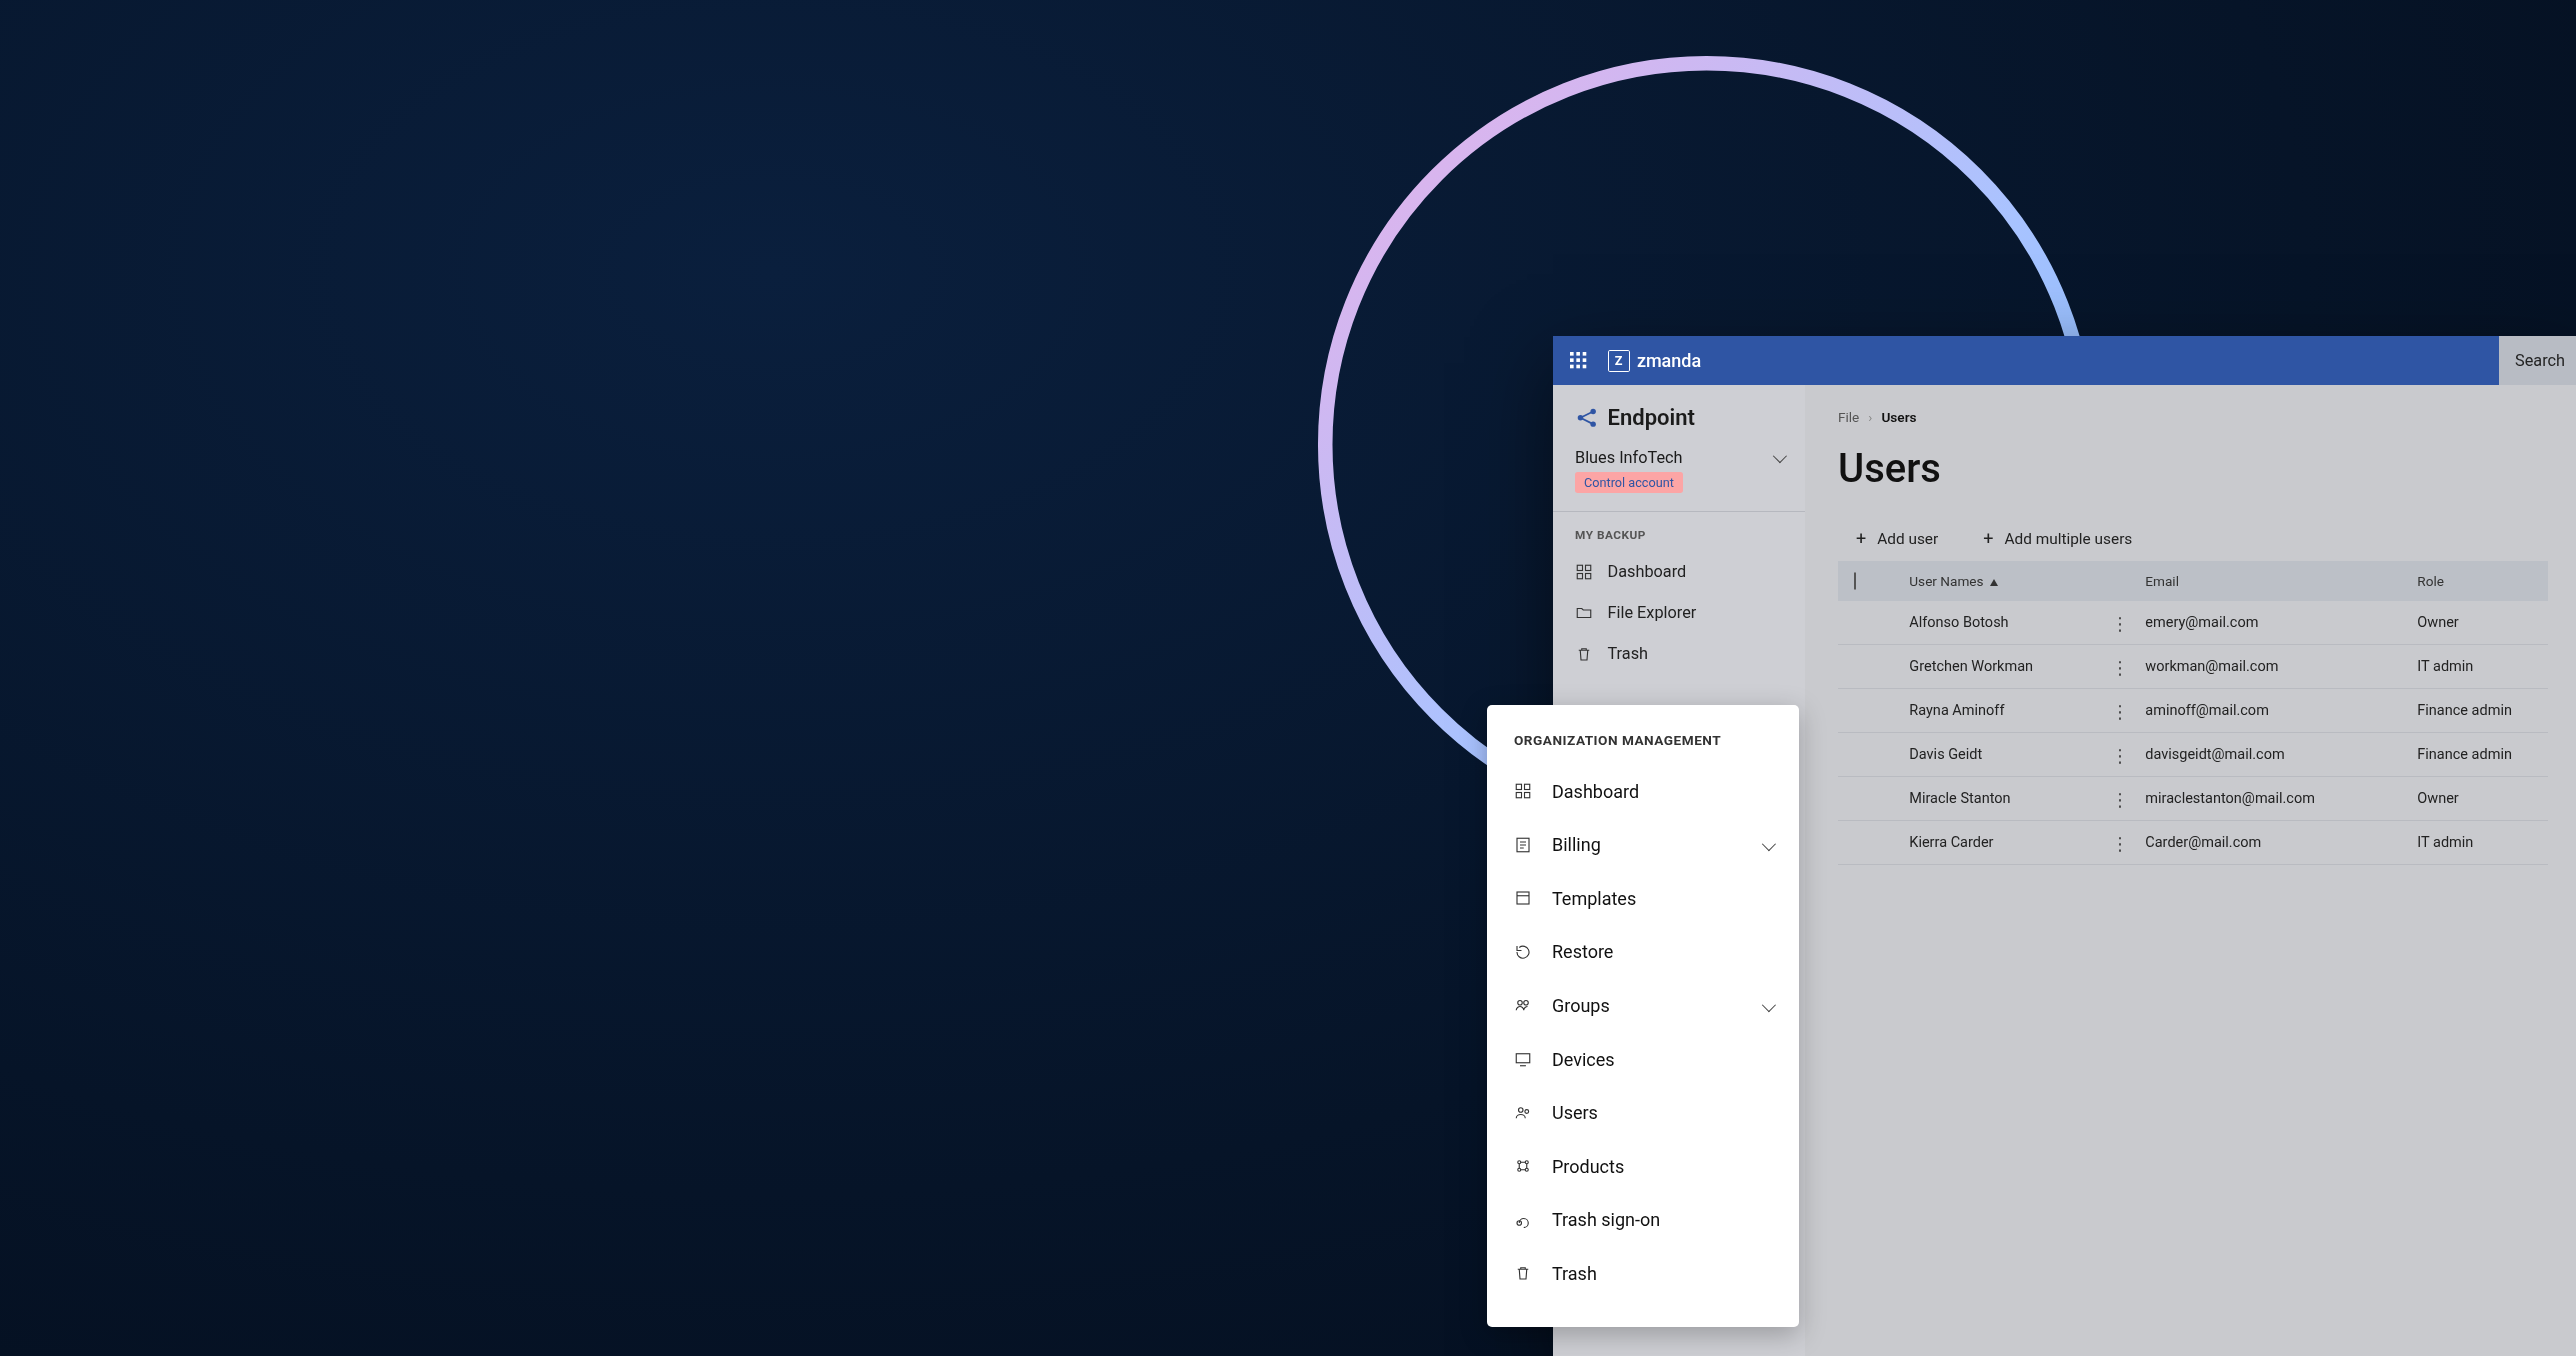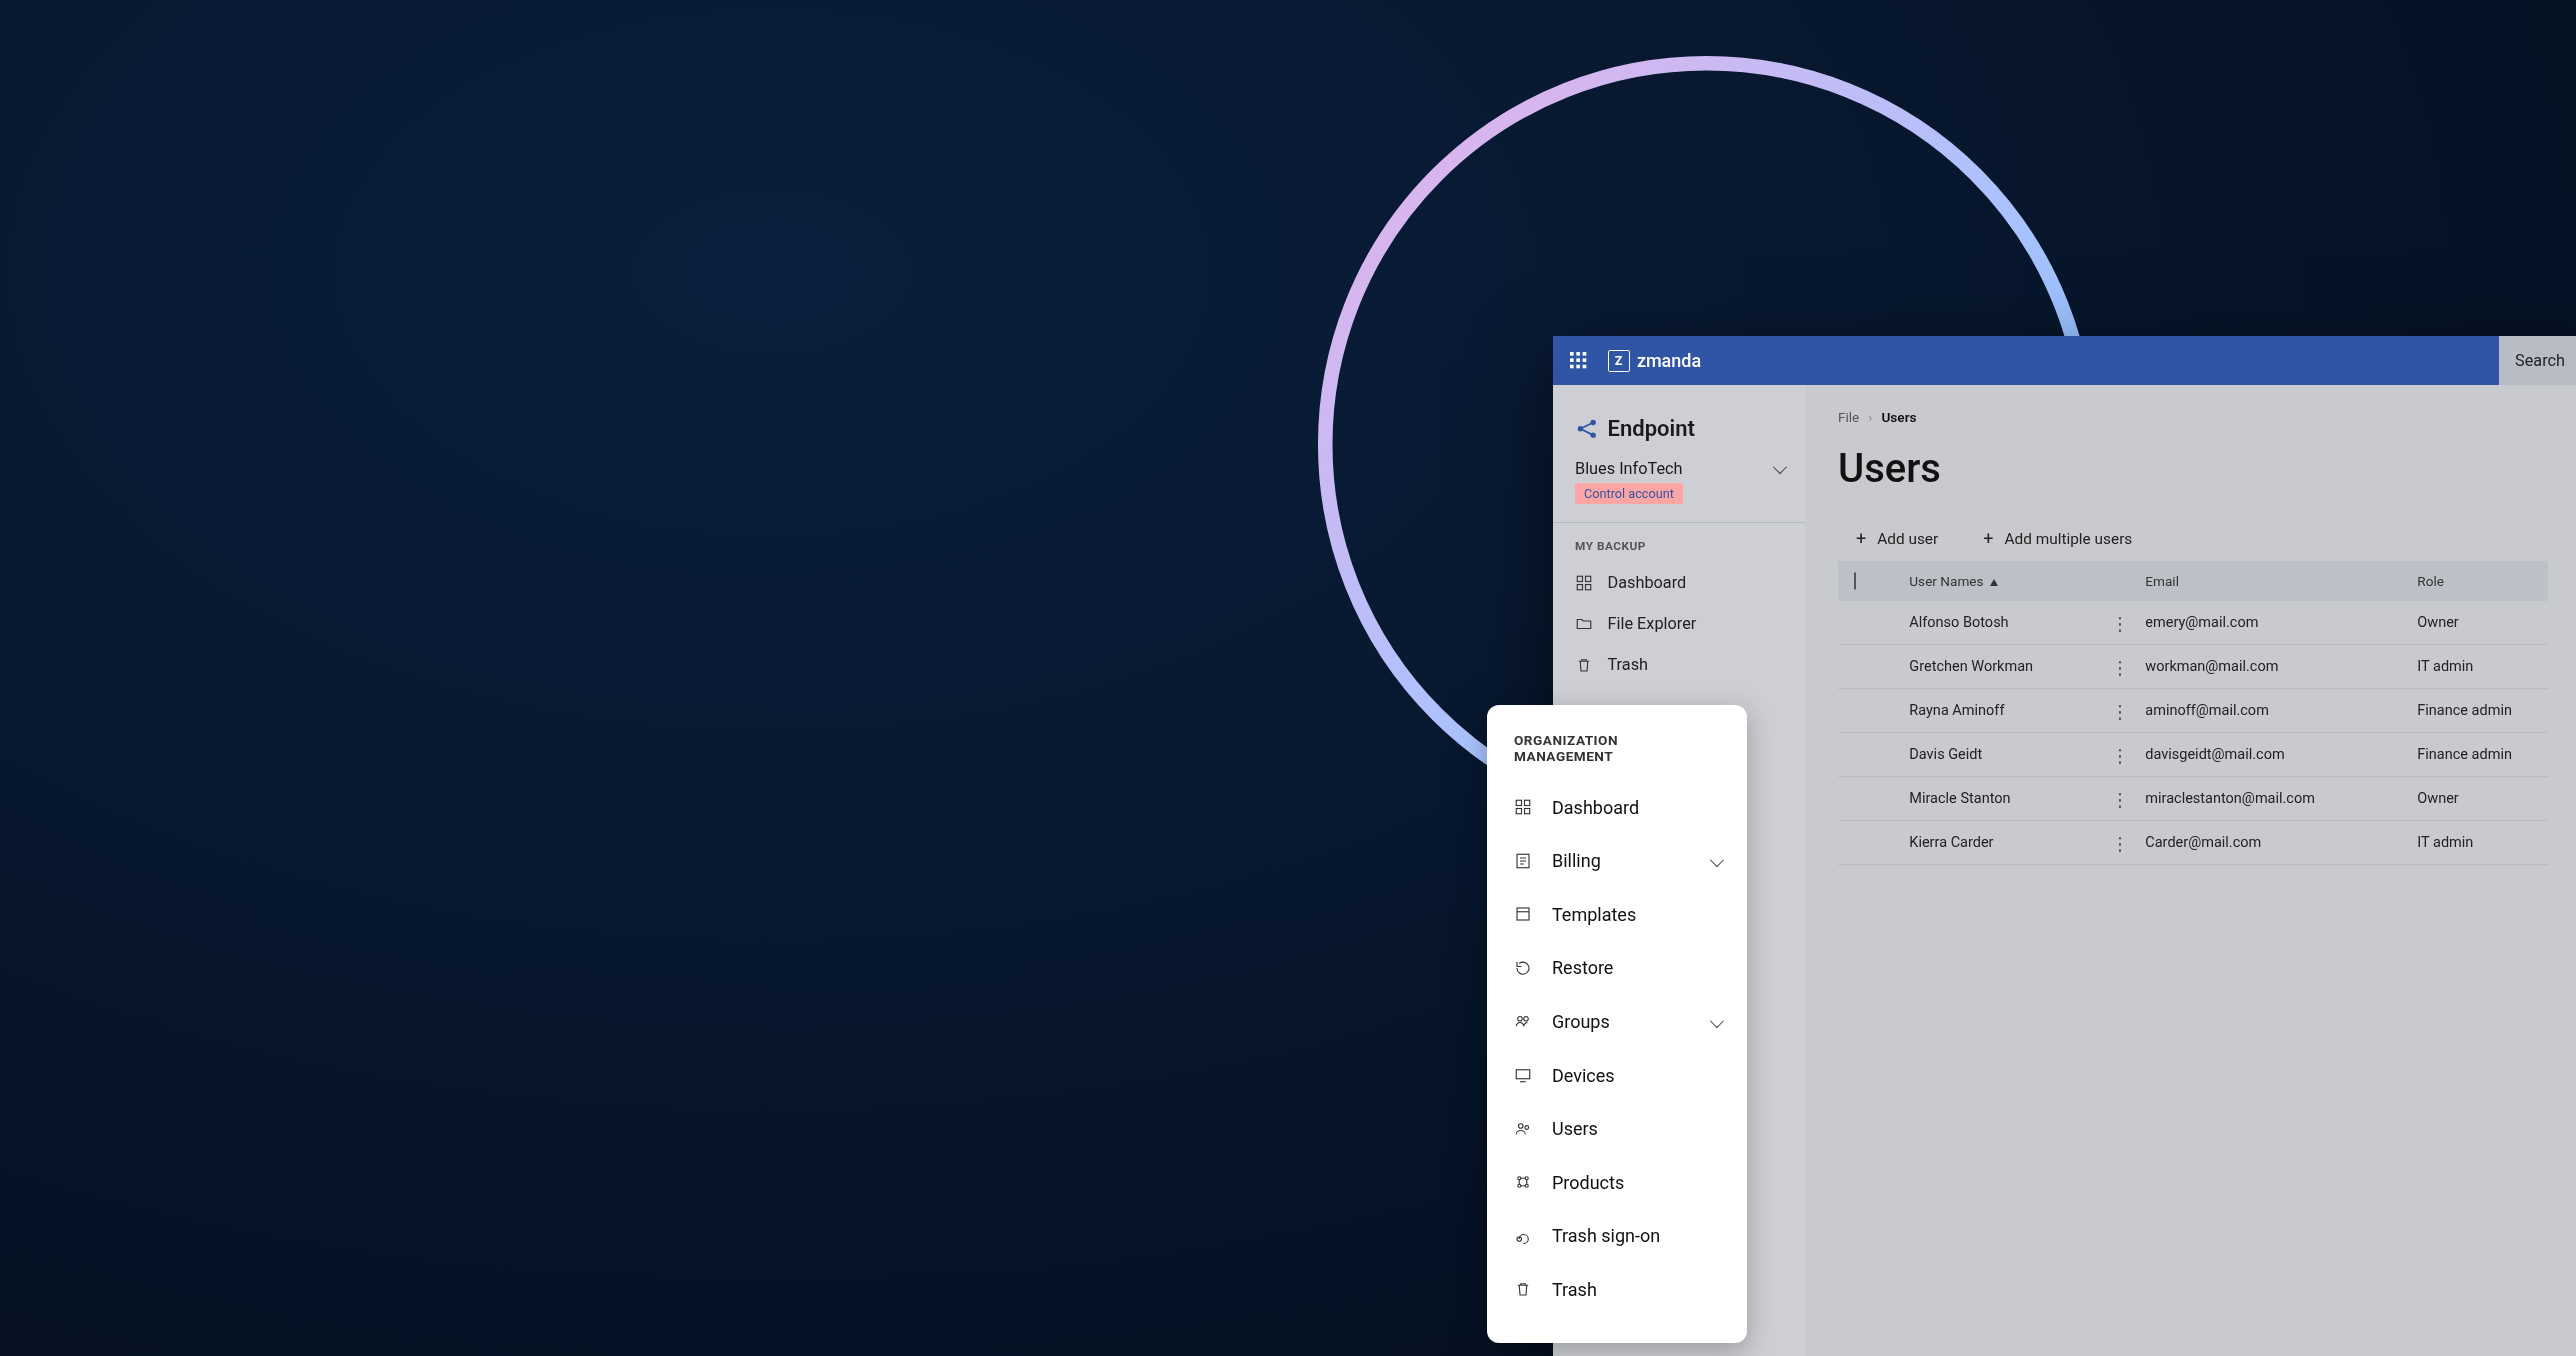--- a/index.html
+++ b/index.html
@@ -86,21 +86,20 @@
   display: flex;
   flex-direction: column;
   font-size: 16.3px;
   color: #222;
 }
 .sb-head {
   padding: 20px 22px 12.7px 22px;
   display: flex;
   align-items: center;
   gap: 9px;
-  margin-top: 11px;
 }
 .sb-head svg { flex: none; }
 .sb-head .endp {
   font-size: 22px;
   font-weight: 600;
   color: #1b1b1b;
 }
 .org-block {
   padding: 5.4px 22px 11px 22px;
 }
@@ -205,23 +204,23 @@
   position: absolute; right: 16.3px; top: 50%; transform: translateY(-50%);
   cursor: pointer; color: #444;
 }
 .trow .indent { width: 45px; }
 
 
 .float-panel {
   position: absolute;
   left: 1487px;
   top: 705px;
-  width: 260px;
+  width: 312px;
   background: #ffffff;
-  border-radius: 12px;
+  border-radius: 5px;
   box-shadow: 0 7.3px 27px rgba(0,0,0,0.25);
   padding: 27px 0 27px 0;
   font-size: 18px;
   color: #111;
 }
 .float-panel .sec-label {
   padding: 0 27px 16.3px 27px;
   font-size: 13.6px;
   font-weight: 700;
   letter-spacing: 0.5px;

